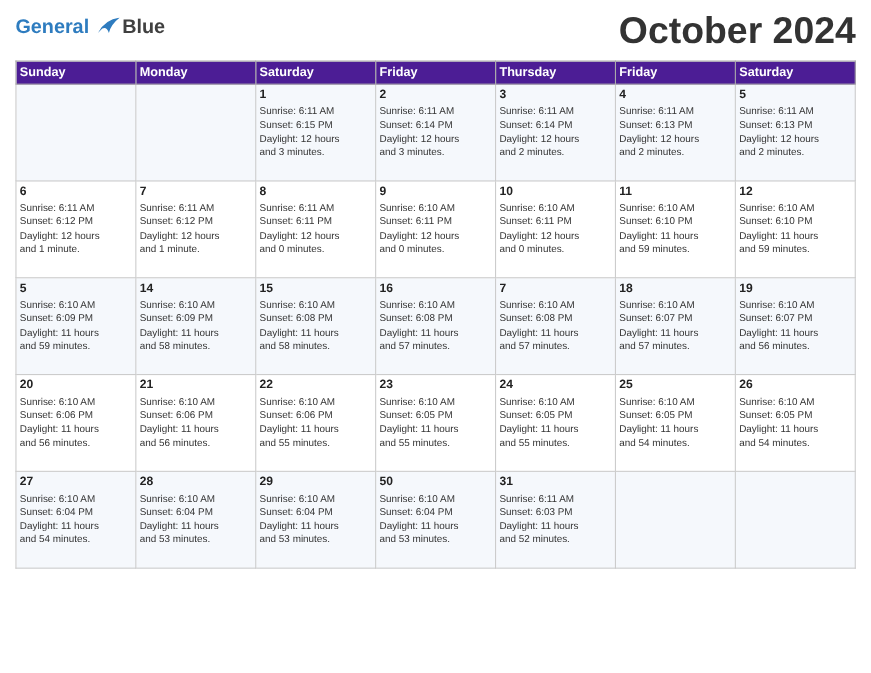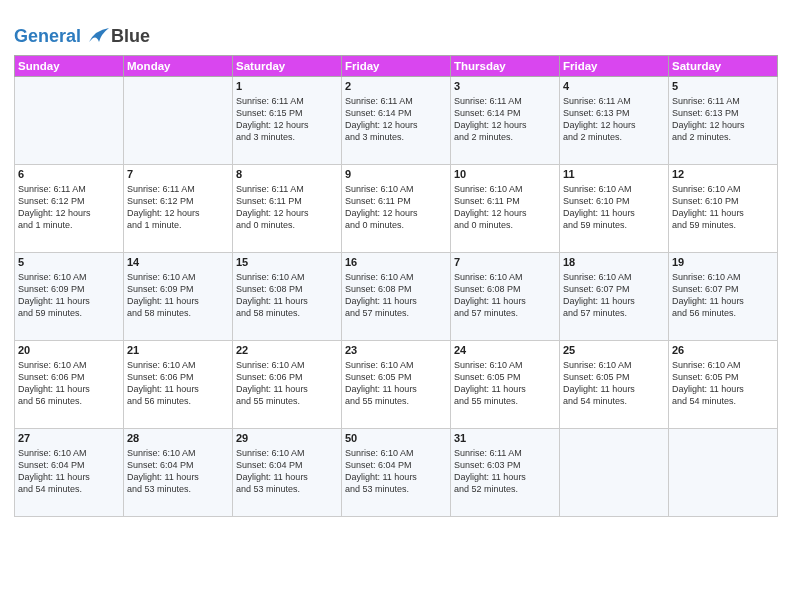--- a/index.html
+++ b/index.html
@@ -18,42 +18,42 @@
     }
     .header {
       display: flex;
       justify-content: space-between;
       align-items: flex-start;
       margin-bottom: 8px;
     }
     .logo {
       display: flex;
       align-items: flex-end;
-      margin-top: 16px;
+      margin-top: 4px;
     }
     .title-block {
       text-align: right;
     }
     .month-title {
       font-size: 34px;
       font-weight: bold;
       color: #333;
       line-height: 1.1;
     }
     .subtitle {
       font-size: 13px;
       color: #555;
     }
     table {
       width: 100%;
       border-collapse: collapse;
       table-layout: fixed;
     }
     thead tr {
-      background: #d946ef;
+      background: #4c1d95;
       color: #fff;
     }
     thead th {
       font-size: 11.5px;
       font-weight: bold;
       padding: 4px 3px;
       text-align: left;
       border: 1px solid #aaa;
     }
     tbody tr {
@@ -99,20 +99,21 @@
             
             <svg width="22" height="18" viewBox="0 0 22 18" style="vertical-align:middle;margin-left:1px;">
               <path d="M2 14 Q8 2 22 0 Q14 6 12 14 Q10 8 6 10 Z" fill="#2e7cbf"></path>
             </svg>
           </div>
           <div style="font-size:18px;font-weight:bold;color:#404040;margin-left:2px;">Blue</div>
         </div>
       </div>
     </div>
     <div class="title-block">
+      <div class="month-title">October 2024</div>
     </div>
   </div>
 
   <table>
     <thead>
       <tr>
       <th>Sunday</th>
           <th>Monday</th>
           <th>Saturday</th>
           <th>Friday</th>

